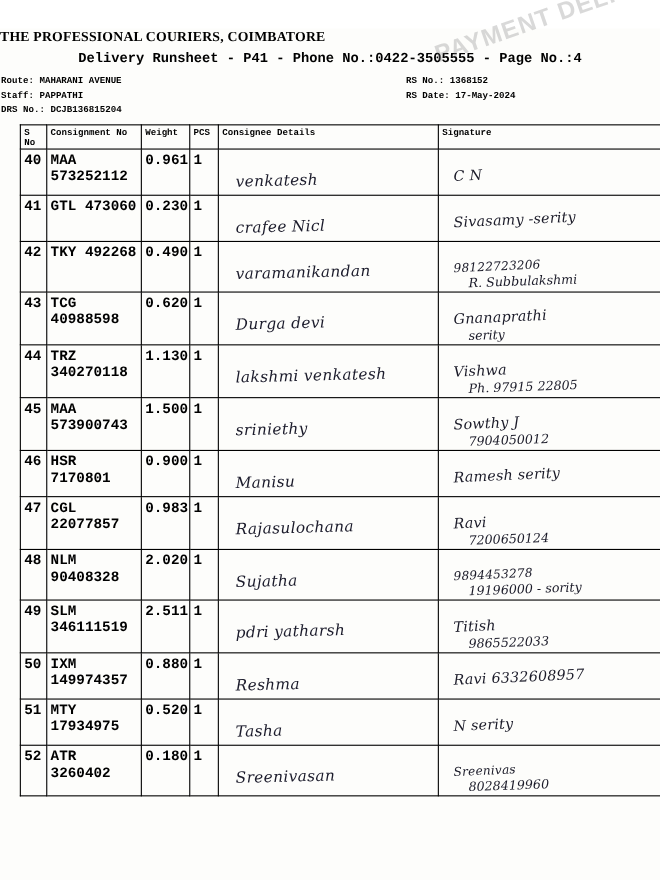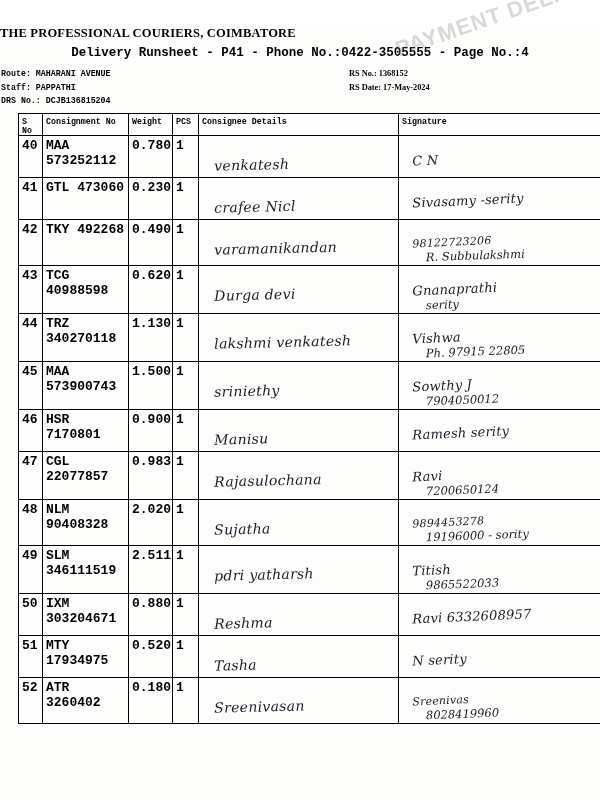--- a/index.html
+++ b/index.html
@@ -46,24 +46,23 @@
     font-family: "Liberation Mono", monospace;
   }
   .meta-left {
     position: absolute;
     left: 1px;
     top: 0;
     line-height: 13.5px;
   }
   .meta-right {
     position: absolute;
-    left: 349px;
+    left: 369px;
     top: 0;
     line-height: 13.5px;
-    font-family: Liberation Serif, serif;
   }
   .meta-row span.label {
     display: inline-block;
   }
   .watermark {
     position: absolute;
     left: 392px;
     top: 12px;
     font-family: "Liberation Sans", sans-serif;
     font-size: 22px;
@@ -201,21 +200,21 @@
         <th>Weight</th>
         <th>PCS</th>
         <th>Consignee Details</th>
         <th>Signature</th>
       </tr>
     </thead>
     <tbody>
       <tr class="data-row">
         <td class="sno">40</td>
         <td class="consign">MAA 573252112</td>
-        <td class="weight">0.780</td>
+        <td class="weight">0.961</td>
         <td class="pcs">1</td>
         <td>
             <span class="hw hw-consignee">venkatesh</span>
           </td>
         <td>
             <span class="hw hw-sign">C N</span>
             <span class="hw-sign2"></span>
           </td>
       </tr>
       <tr class="data-row">
@@ -330,21 +329,21 @@
         <td>
             <span class="hw hw-consignee">pdri yatharsh</span>
           </td>
         <td>
             <span class="hw hw-sign">Titish</span>
             <span class="hw-sign2">9865522033</span>
           </td>
       </tr>
       <tr class="data-row">
         <td class="sno">50</td>
-        <td class="consign">IXM 303204671</td>
+        <td class="consign">IXM 149974357</td>
         <td class="weight">0.880</td>
         <td class="pcs">1</td>
         <td>
             <span class="hw hw-consignee">Reshma</span>
           </td>
         <td>
             <span class="hw hw-sign">Ravi 6332608957</span>
             <span class="hw-sign2"></span>
           </td>
       </tr>

